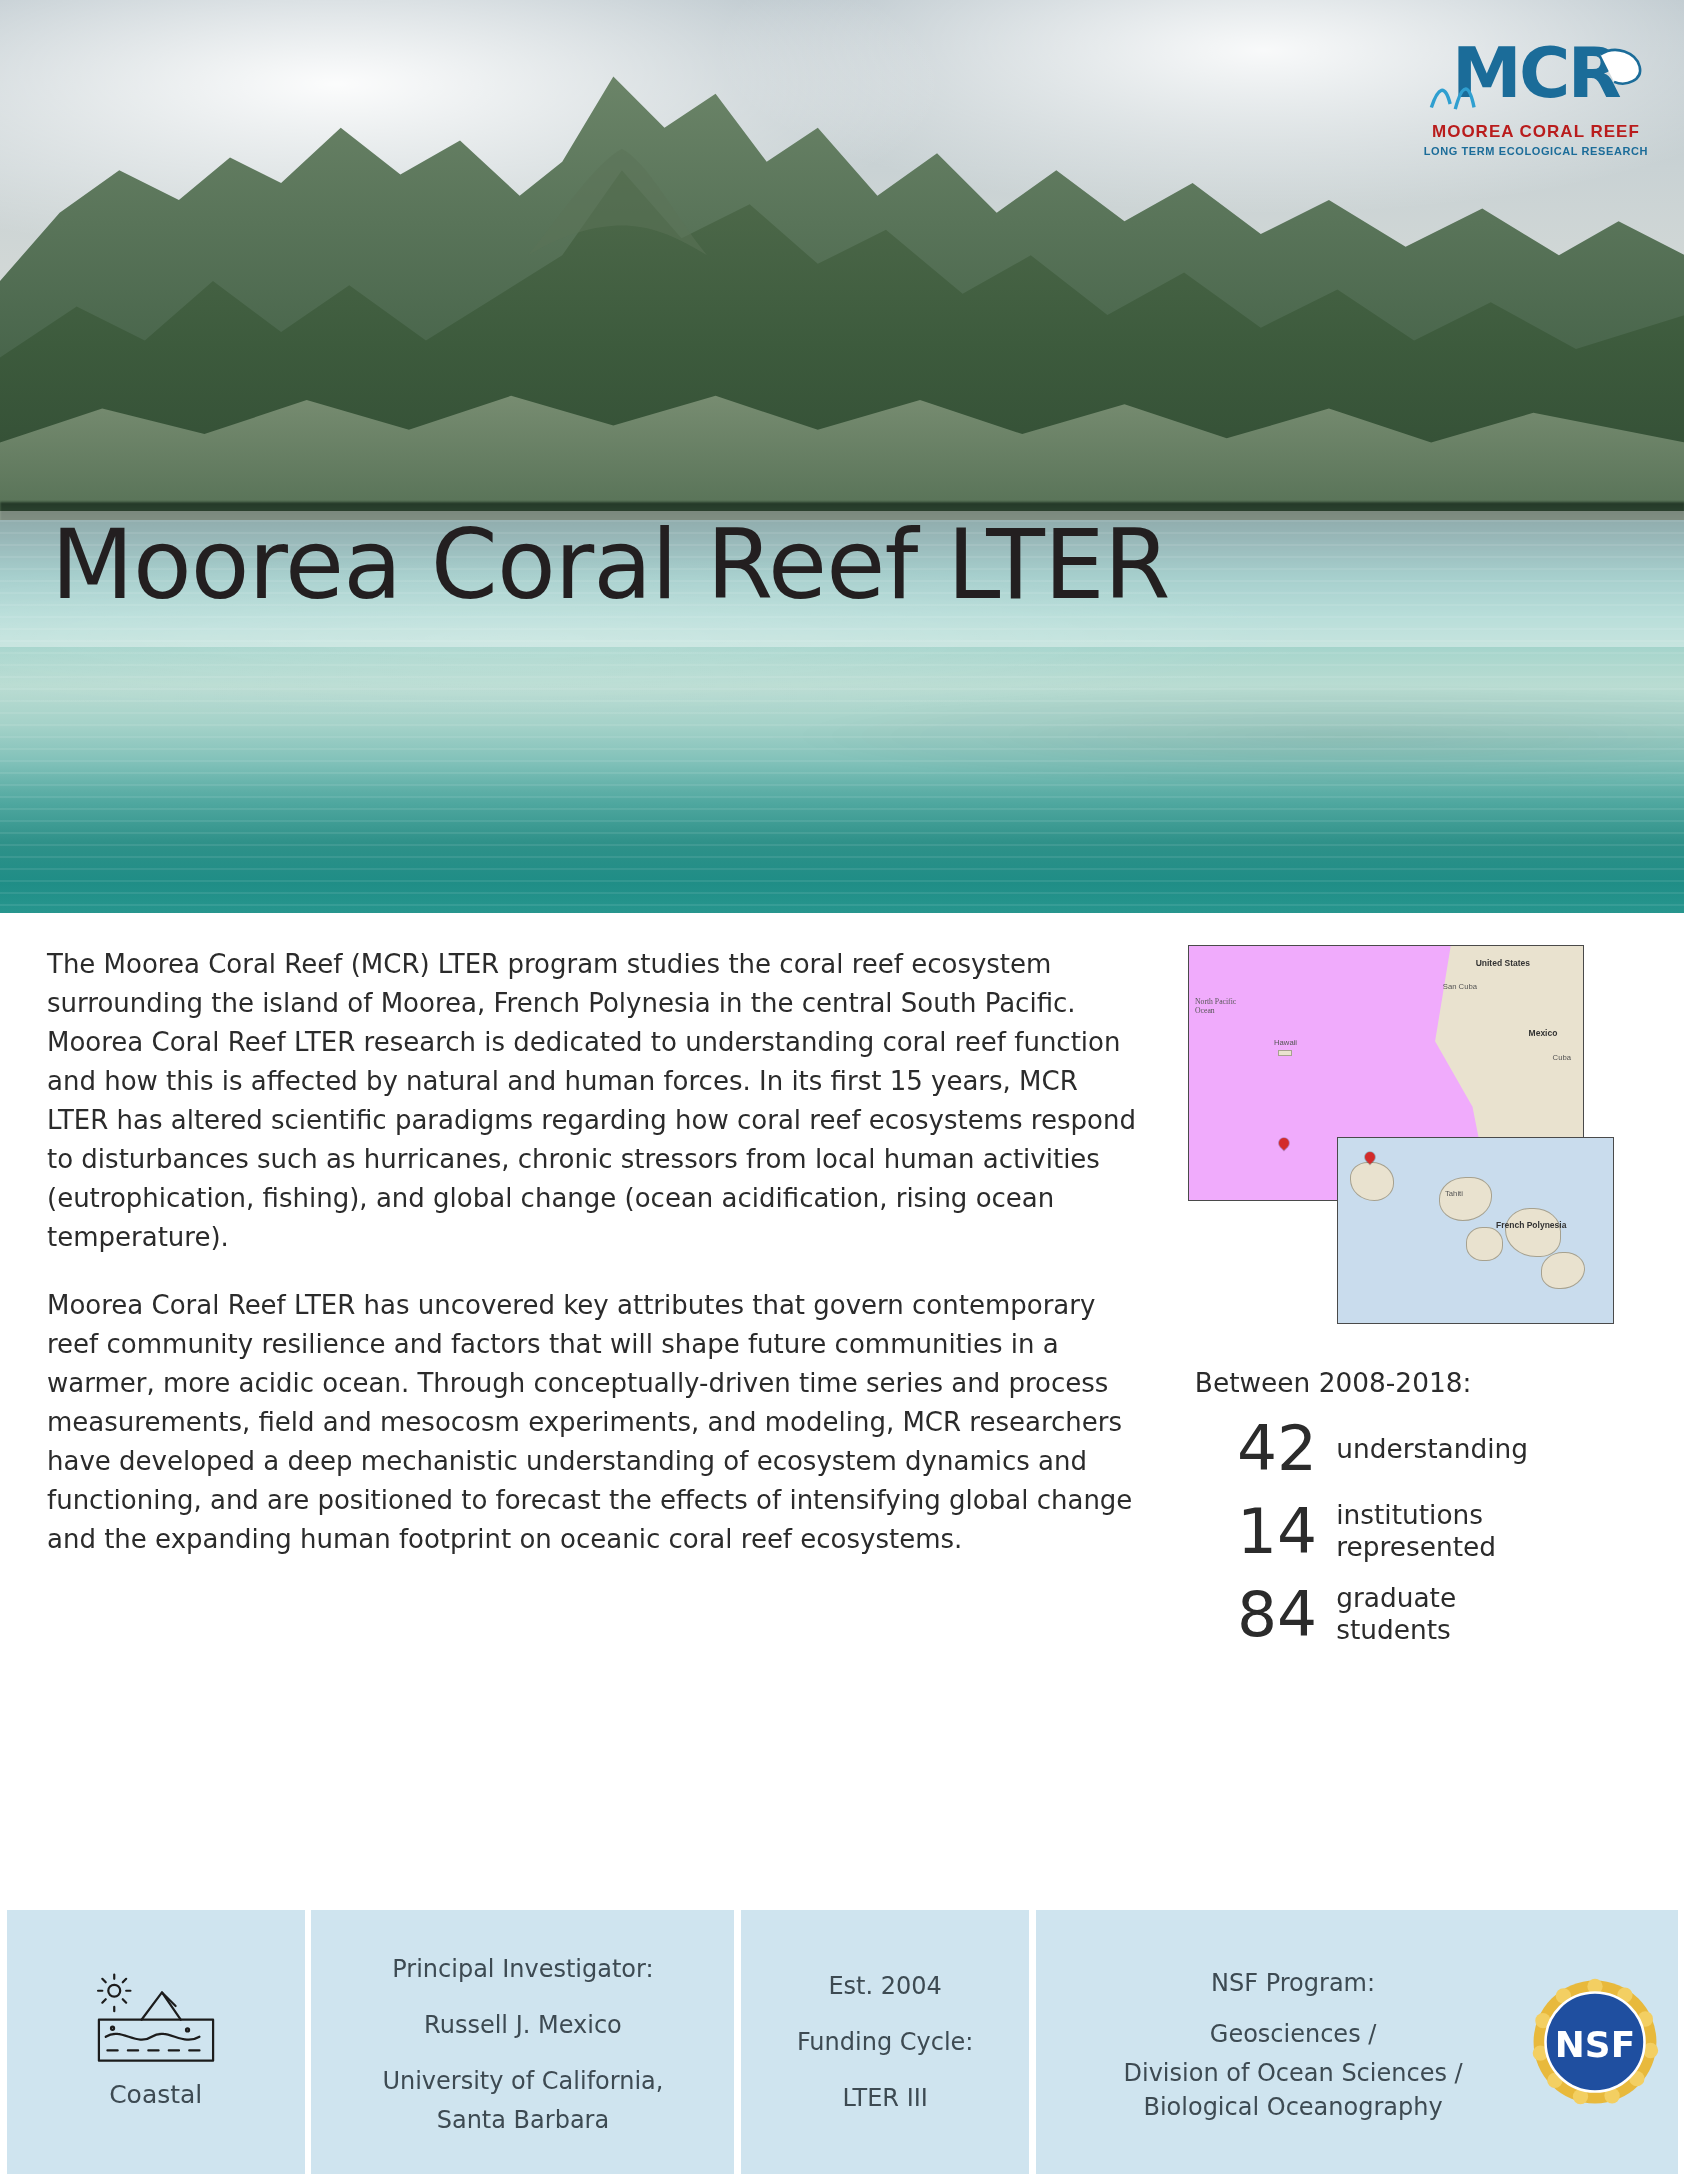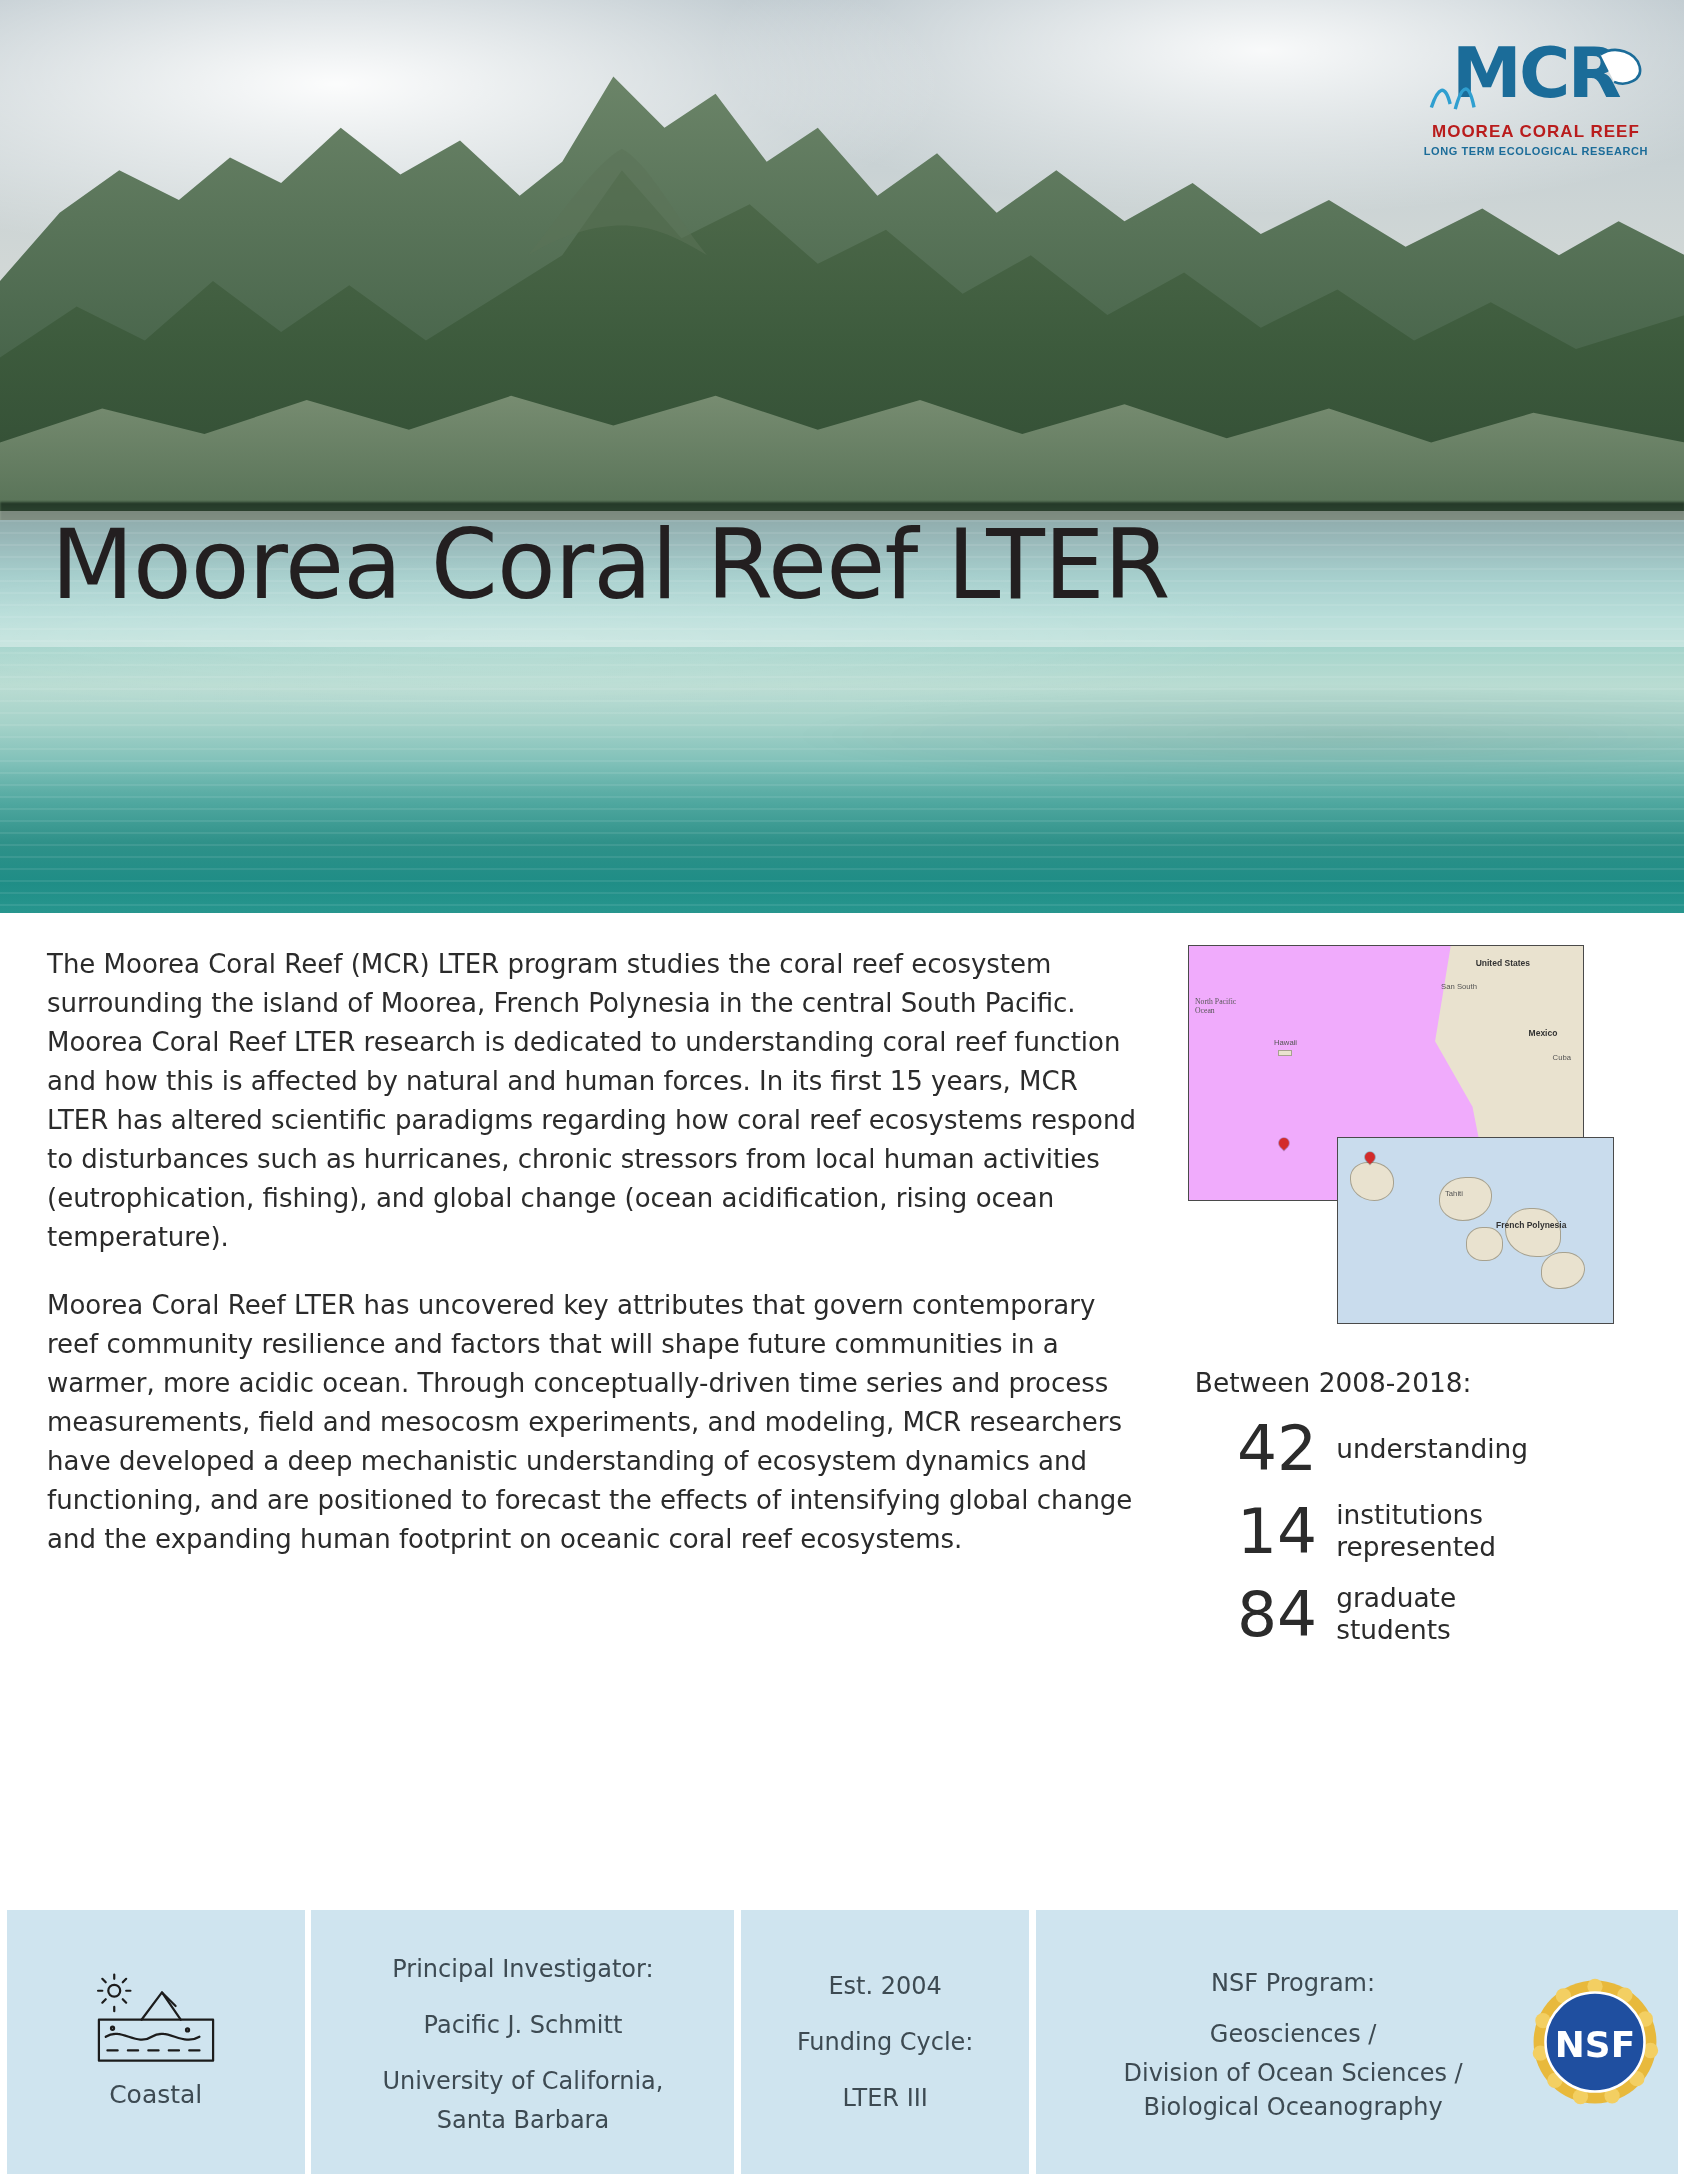--- a/index.html
+++ b/index.html
@@ -282,21 +282,21 @@
       <p class="para">The Moorea Coral Reef (MCR) LTER program studies the coral reef ecosystem surrounding the island of Moorea, French Polynesia in the central South Pacific. Moorea Coral Reef LTER research is dedicated to understanding coral reef function and how this is affected by natural and human forces. In its first 15 years, MCR LTER has altered scientific paradigms regarding how coral reef ecosystems respond to disturbances such as hurricanes, chronic stressors from local human activities (eutrophication, fishing), and global change (ocean acidification, rising ocean temperature).</p>
       <p class="para">Moorea Coral Reef LTER has uncovered key attributes that govern contemporary reef community resilience and factors that will shape future communities in a warmer, more acidic ocean. Through conceptually-driven time series and process measurements, field and mesocosm experiments, and modeling, MCR researchers have developed a deep mechanistic understanding of ecosystem dynamics and functioning, and are positioned to forecast the effects of intensifying global change and the expanding human footprint on oceanic coral reef ecosystems.</p>
     </div>
 
     <div class="col-right">
 
       <div class="map-wrap">
         <div class="map-main">
           <div class="map-land-us"></div>
           <div class="map-label bold" style="right:53px; top:12px;">United States</div>
-          <div class="map-label" style="right:106px; top:36px;">San South</div>
+          <div class="map-label" style="right:106px; top:36px;">San Cuba</div>
           <div class="map-label" style="left:6px; top:51px; width:44px;font-family:Liberation Serif, serif;">North Pacific Ocean</div>
           <div class="map-label bold" style="right:25.6px; top:82px;">Mexico</div>
           <div class="map-label" style="right:12px; top:107px;">Cuba</div>
           <div class="map-label" style="left:85px; top:92px;">Hawaii</div>
           <div class="isl" style="left:89px; top:104px; width:13.6px; height:6px;"></div>
           <div class="map-dot" style="left:90px; top:192px;"></div>
         </div>
 
         <div class="map-inset">
           <div class="isl" style="left:12px; top:24px; width:44px; height:39px; border-radius:40% 50% 45% 55%;"></div>
@@ -346,21 +346,21 @@
           <path d="M18,92 L30,92 M42,92 L54,92 M66,92 L78,92 M90,92 L102,92 M114,92 L126,92"></path>
           <circle cx="24" cy="66" r="1.8"></circle>
           <circle cx="112" cy="68" r="1.8"></circle>
         </g>
       </svg>
       <div class="coastal-label">Coastal</div>
     </div>
 
     <div class="fcell c2">
       <div class="fline">Principal Investigator:</div>
-      <div class="fline gap">Pacific J. Schmitt</div>
+      <div class="fline gap">Russell J. Mexico</div>
       <div class="fline gap">University of California,</div>
       <div>Santa Barbara</div>
     </div>
 
     <div class="fcell c3">
       <div class="fline">Est. 2004</div>
       <div class="fline gap">Funding Cycle:</div>
       <div class="fline gap">LTER III</div>
     </div>
 

